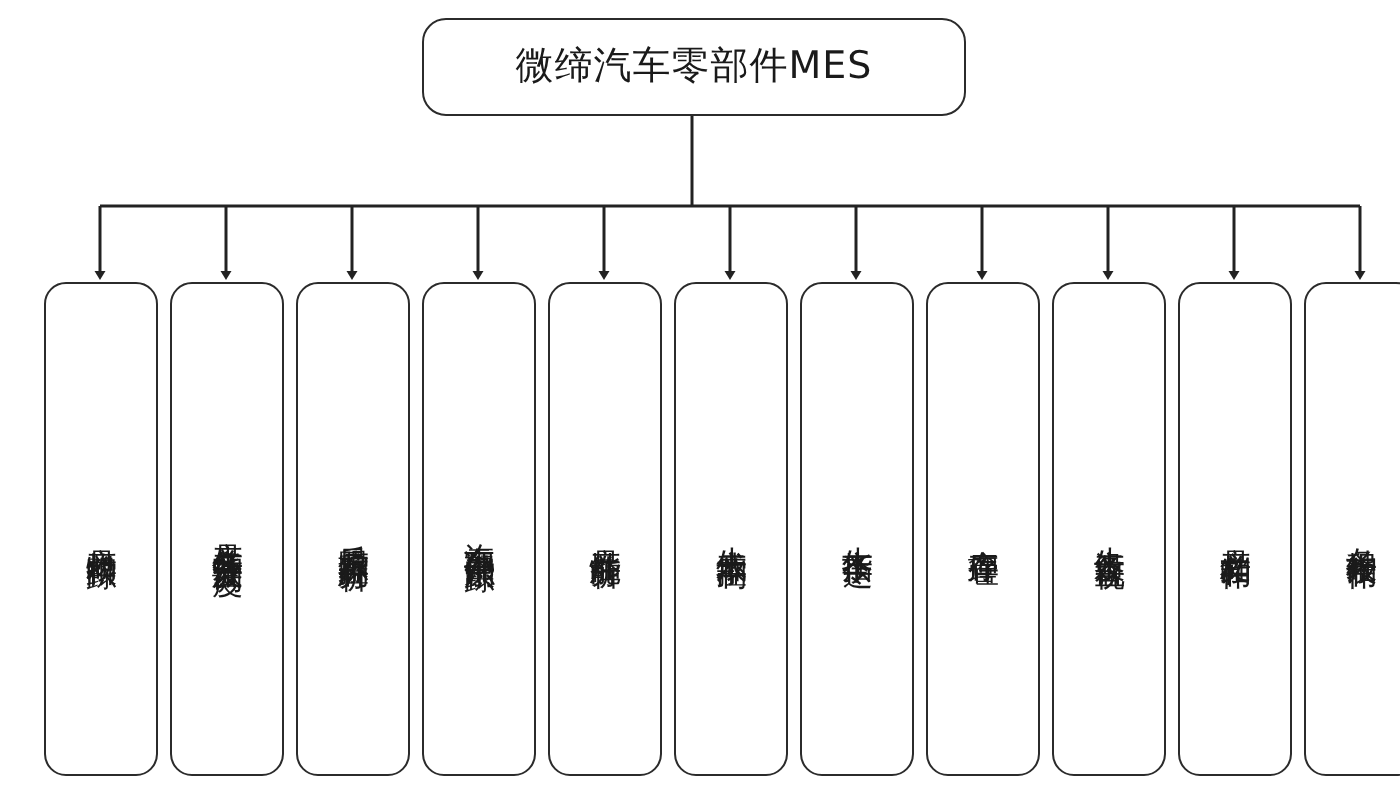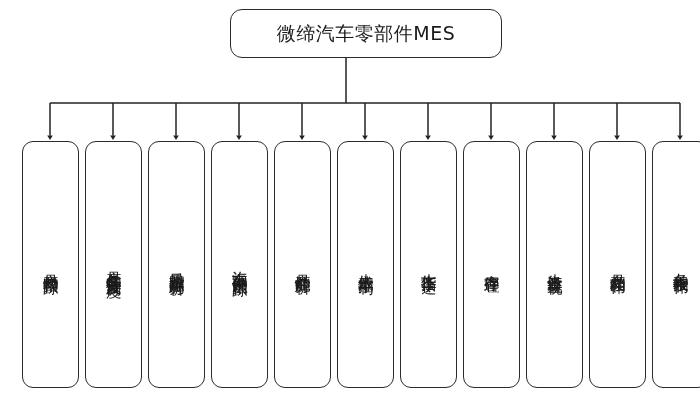--- a/index.html
+++ b/index.html
@@ -35,21 +35,20 @@
     display: flex;
     align-items: center;
     justify-content: center;
   }
   .root-node {
     left: 211px;
     top: 9px;
     width: 272px;
     height: 49px;
     border-radius: 12px;
-    margin-left: 19px;
   }
   .root-label {
     font-size: 19px;
     line-height: 1;
     color: #1a1a1a;
     letter-spacing: 0.5px;
     white-space: nowrap;
   }
   .leaf-node {
     top: 141px;

